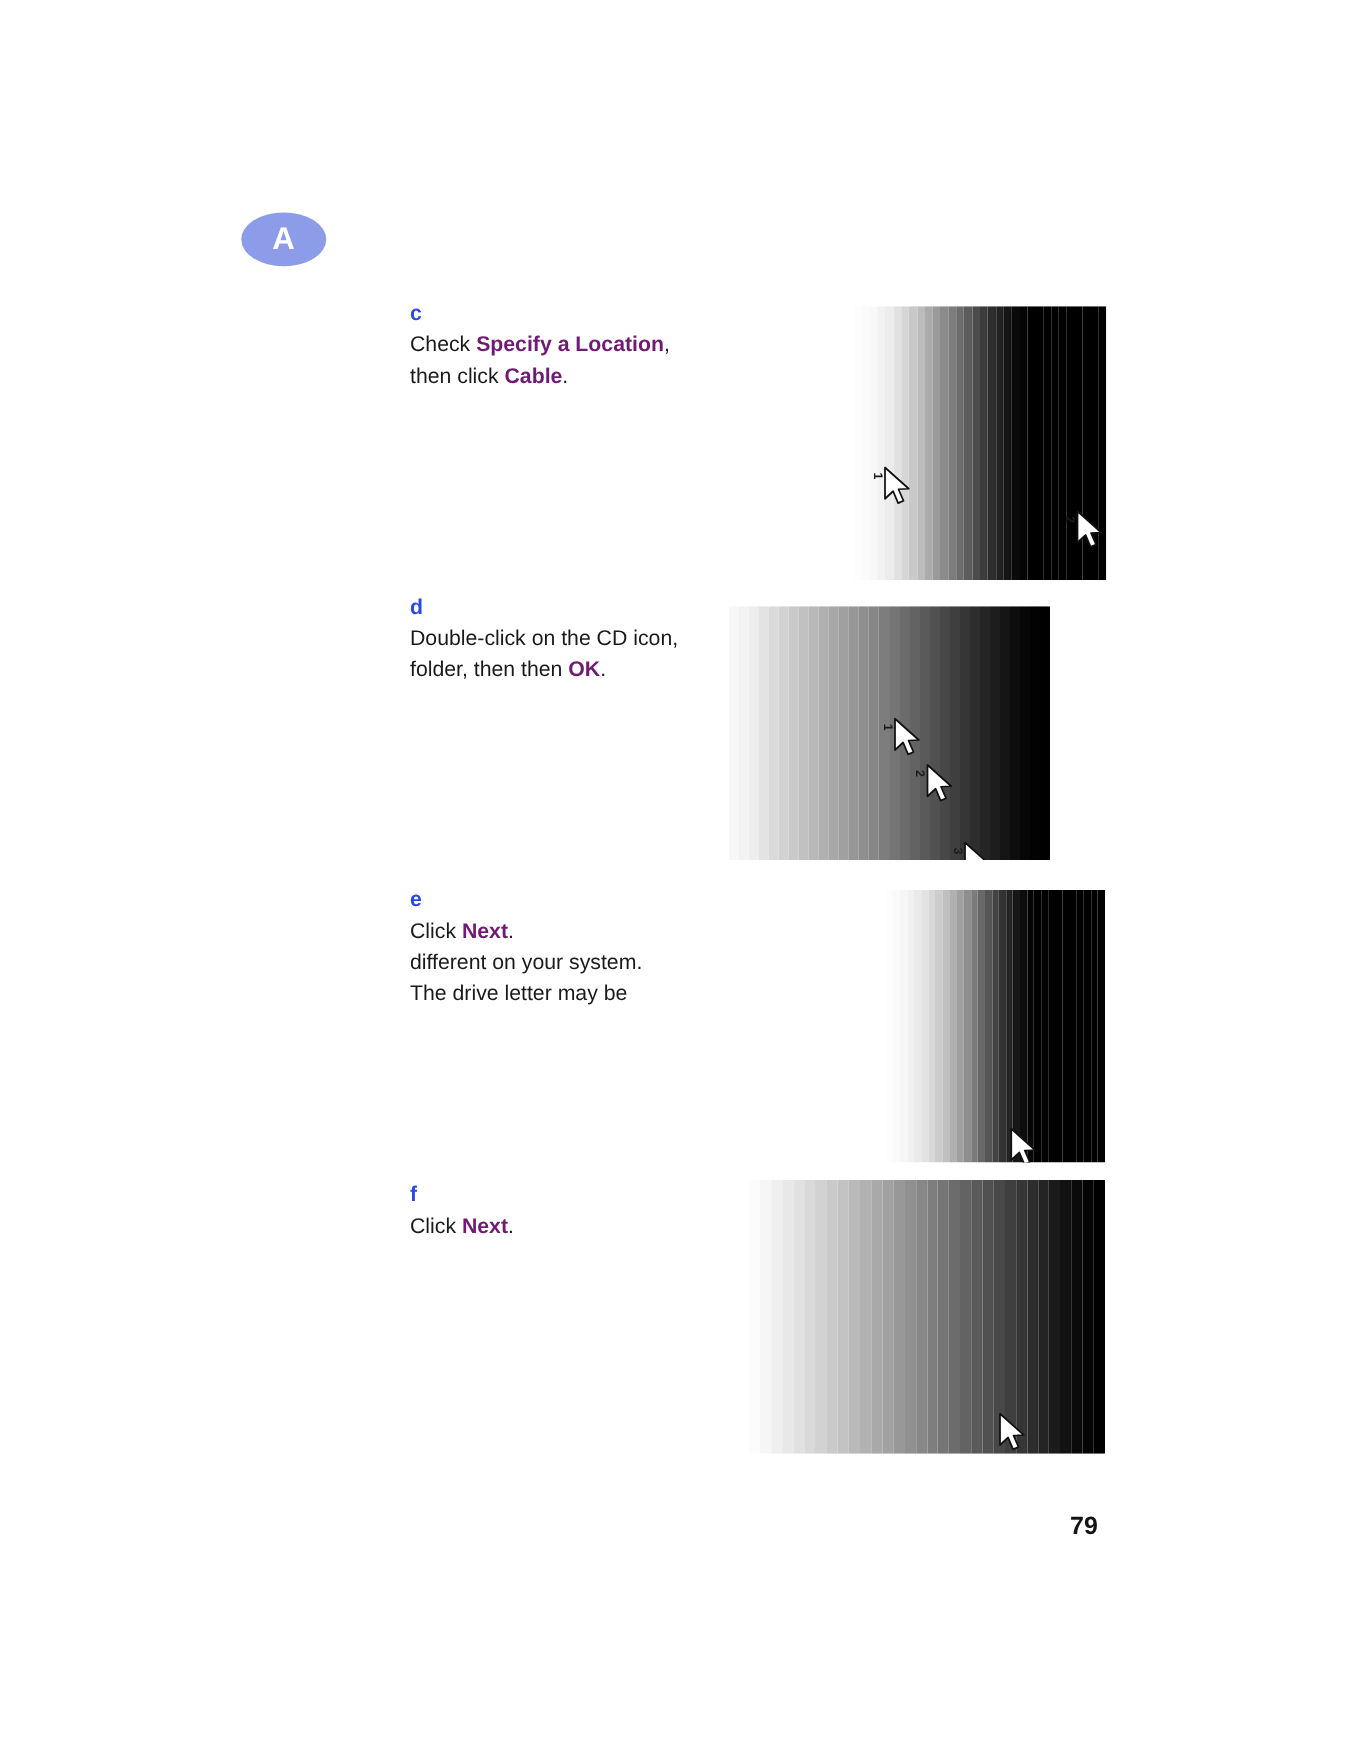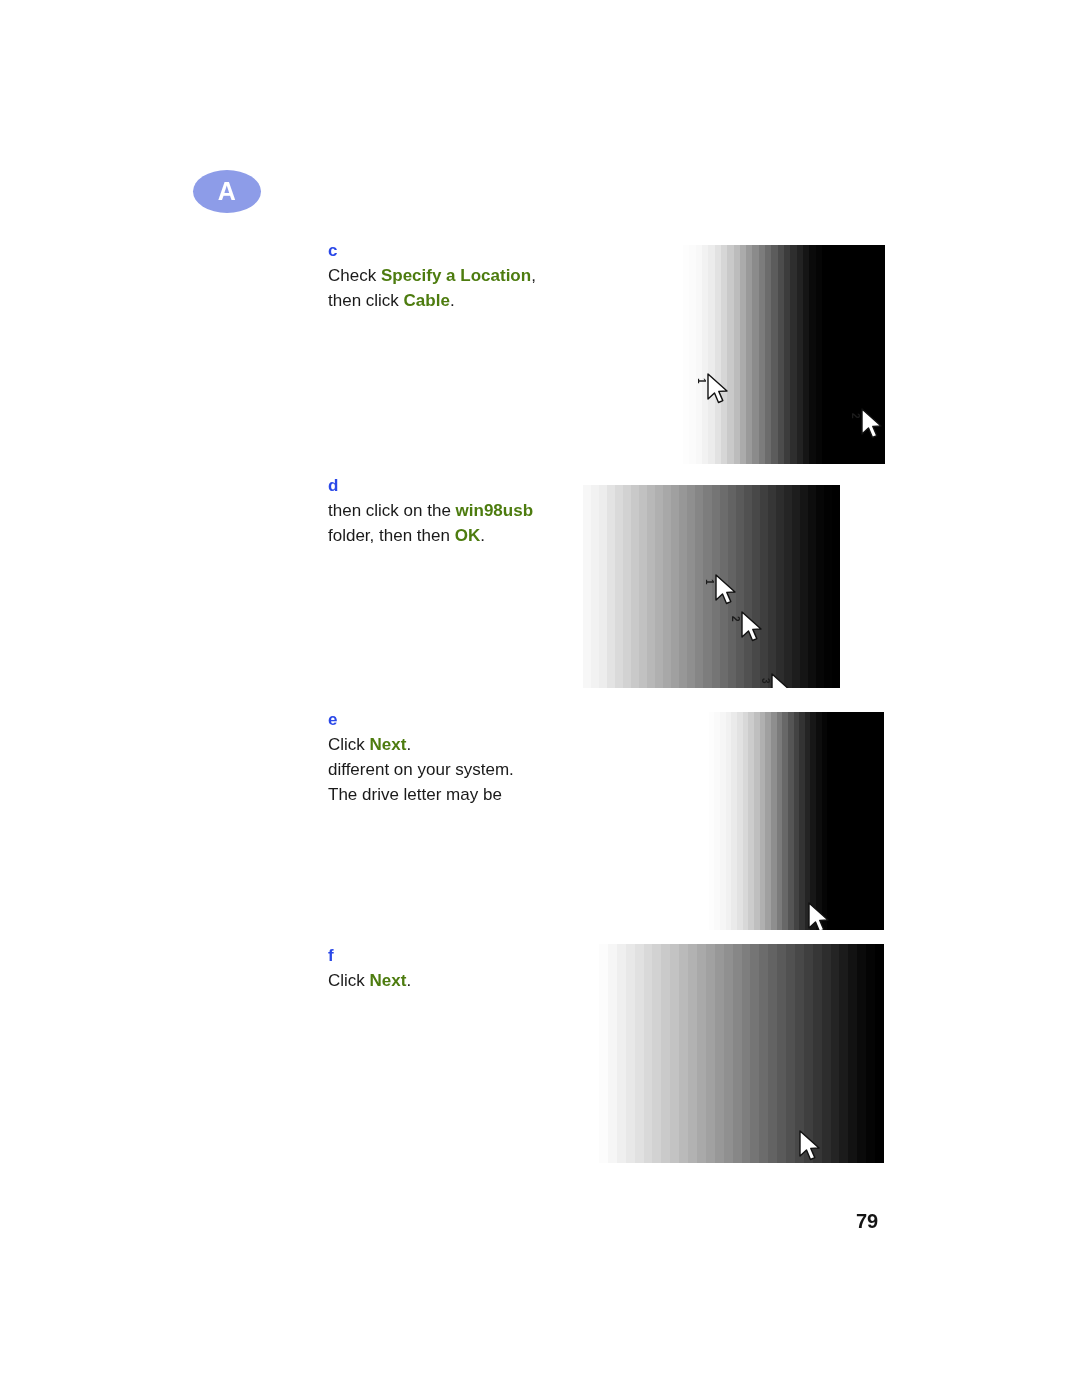--- a/index.html
+++ b/index.html
@@ -87,21 +87,21 @@
     font-weight: bold;
     font-size: 17px;
   }
   .step .body {
     margin-left: 17px;
   }
   .step .body .line {
     white-space: nowrap;
   }
   .hl {
-    color: #4d7c0f;
+    color: #701a75;
     font-weight: bold;
   }
 
   #step-c { left: 328px; top: 238px; }
   #step-d { left: 328px; top: 473px; }
   #step-e { left: 328px; top: 707px; }
   #step-f { left: 328px; top: 943px; }
 
   
   .figure {
@@ -160,21 +160,21 @@
 <body>
 
 <div class="page">
 
   <div class="appendix-badge">
     <span class="letter">A</span>
   </div>
 
 
   <div class="step" id="step-c"><span class="marker">c</span><span class="body"><div class="line"><span>Check </span><span class="hl">Specify a Location</span><span>,</span></div><div class="line"><span>then click </span><span class="hl">Cable</span><span>.</span></div></span></div>
-  <div class="step" id="step-d"><span class="marker">d</span><span class="body"><div class="line"><span>then click on the </span><span class="hl">win98usb</span></div><div class="line"><span>folder, then then </span><span class="hl">OK</span><span>.</span></div></span></div>
+  <div class="step" id="step-d"><span class="marker">d</span><span class="body"><div class="line"><span>Double-click on the CD icon,</span></div><div class="line"><span>folder, then then </span><span class="hl">OK</span><span>.</span></div></span></div>
   <div class="step" id="step-e"><span class="marker">e</span><span class="body"><div class="line"><span>Click </span><span class="hl">Next</span><span>.</span></div><div class="line"><span>different on your system.</span></div><div class="line"><span>The drive letter may be</span></div></span></div>
   <div class="step" id="step-f"><span class="marker">f</span><span class="body"><div class="line"><span>Click </span><span class="hl">Next</span><span>.</span></div></span></div>
 
   <div class="figure" id="fig-c">
       <div class="bands">
         <i style="background: rgb(253, 253, 253);"></i>
         <i style="background: rgb(251, 251, 251);"></i>
         <i style="background: rgb(248, 248, 248);"></i>
         <i style="background: rgb(242, 242, 242);"></i>
         <i style="background: rgb(236, 236, 236);"></i>

